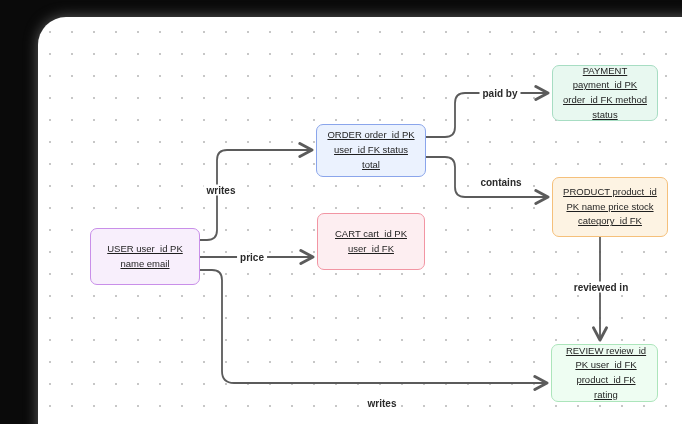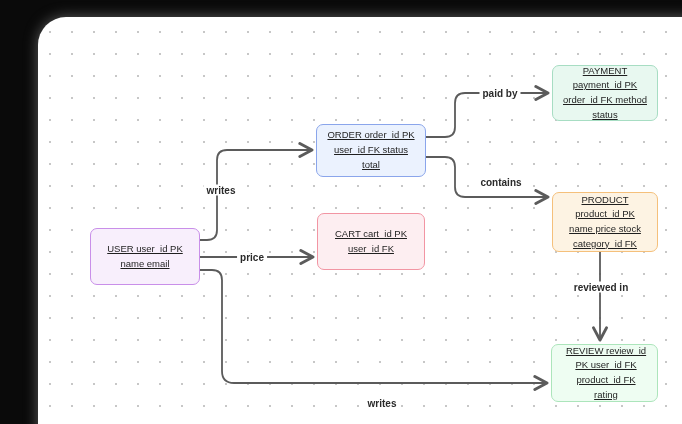--- a/index.html
+++ b/index.html
@@ -27,21 +27,21 @@
     position:absolute;z-index:4;box-sizing:border-box;
     border:1.5px solid;border-radius:7px;
     display:flex;align-items:center;justify-content:center;text-align:center;
     padding:5px 9px;
     font-size:9.5px;line-height:1.55;color:#1f1f1f;text-decoration:underline;
   }
   .node-user   {left:90px; top:228px;width:110px;height:57px;justify-content:flex-end;}
   .node-order  {left:316px;top:124px;width:110px;height:53px;}
   .node-cart   {left:317px;top:213px;width:108px;height:57px;}
   .node-payment{left:552px;top:65px; width:106px;height:56px;}
-  .node-product{left:552px;top:177px;width:106px;height:60px;margin-top:15px;}
+  .node-product{left:552px;top:177px;width:116px;height:60px;}
   .node-review {left:551px;top:344px;width:107px;height:58px;}
   .lbl-places     {left:221px;top:190px;}
   .lbl-owns       {left:252px;top:257px;}
   .lbl-paid-by    {left:500px;top:93px;}
   .lbl-contains   {left:501px;top:182px;}
   .lbl-reviewed-in{left:601px;top:287px;}
   .lbl-writes     {left:382px;top:383px;margin-top:20px;}
 </style>
 </head>
 <body>

